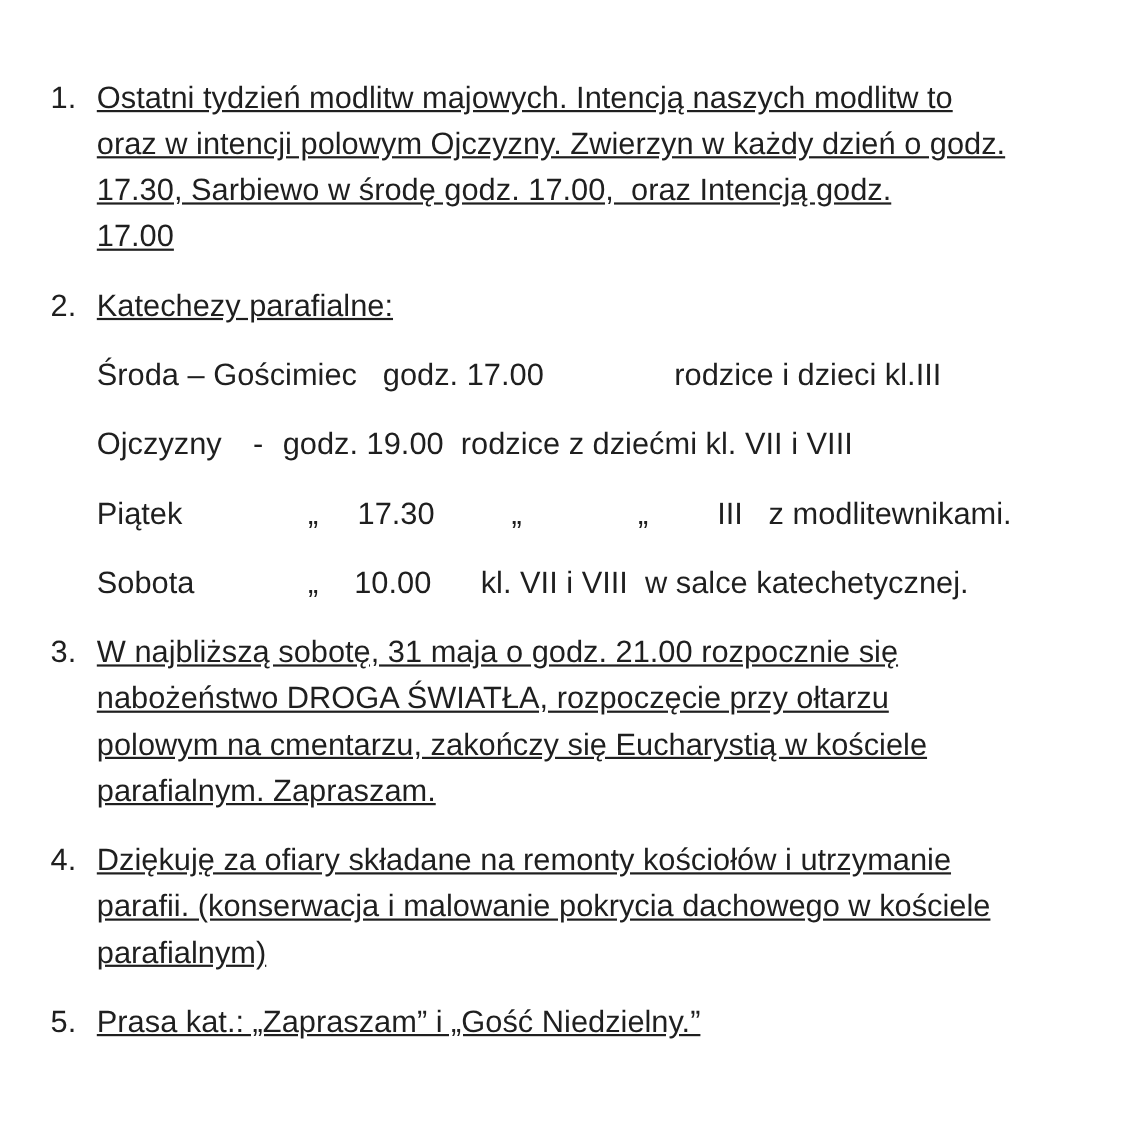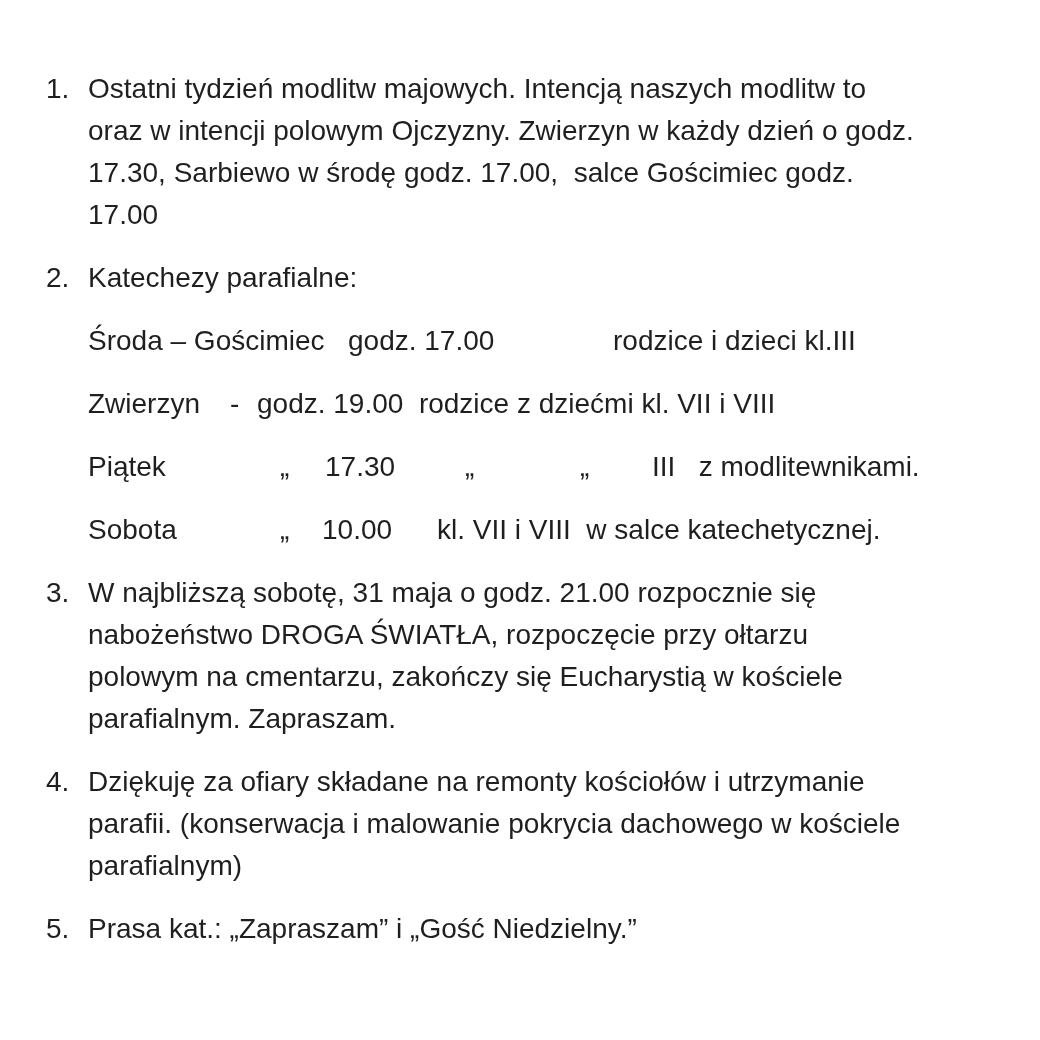--- a/index.html
+++ b/index.html
@@ -43,20 +43,21 @@
   }
   .para {
     margin: 0 0 21px 0;
   }
   .para:last-child {
     margin-bottom: 21px;
   }
   .line {
     display: block;
     white-space: pre-wrap;
+    text-decoration: underline;
   }
   .sched {
     position: relative;
     height: 42px;
   }
   .seg {
     position: absolute;
     top: 0;
     white-space: pre;
     text-align: center;
@@ -67,39 +68,39 @@
 
 <main class="page">
   <ol class="list">
 
     <li class="item">
       <span class="num">1.</span>
       <div class="content">
         <p class="para">
           <span class="line">Ostatni tydzień modlitw majowych. Intencją naszych modlitw to</span>
           <span class="line">oraz w intencji polowym Ojczyzny. Zwierzyn w każdy dzień o godz.</span>
-          <span class="line">17.30, Sarbiewo w środę godz. 17.00,  salce Gościmiec godz.</span>
+          <span class="line">17.30, Sarbiewo w środę godz. 17.00,  oraz Intencją godz.</span>
           <span class="line">17.00</span>
         </p>
       </div>
     </li>
 
     <li class="item">
       <span class="num">2.</span>
       <div class="content">
         <p class="para">
           <span class="line">Katechezy parafialne:</span>
         </p>
         <p class="para sched">
           <span class="seg" style="left:0">Środa – Gościmiec</span>
           <span class="seg" style="left:260px">godz. 17.00</span>
           <span class="seg" style="left:525px">rodzice i dzieci kl.III</span>
         </p>
         <p class="para sched">
-          <span class="seg" style="left:0">Zwierzyn</span>
+          <span class="seg" style="left:0">Ojczyzny</span>
           <span class="seg" style="left:142px">-</span>
           <span class="seg" style="left:169px">godz. 19.00  rodzice z dziećmi kl. VII i VIII</span>
         </p>
         <p class="para sched">
           <span class="seg" style="left:0">Piątek</span>
           <span class="seg" style="left:192px">„</span>
           <span class="seg" style="left:237px">17.30</span>
           <span class="seg" style="left:377px">„</span>
           <span class="seg" style="left:492px">„</span>
           <span class="seg" style="left:564px">III   z modlitewnikami.</span>

